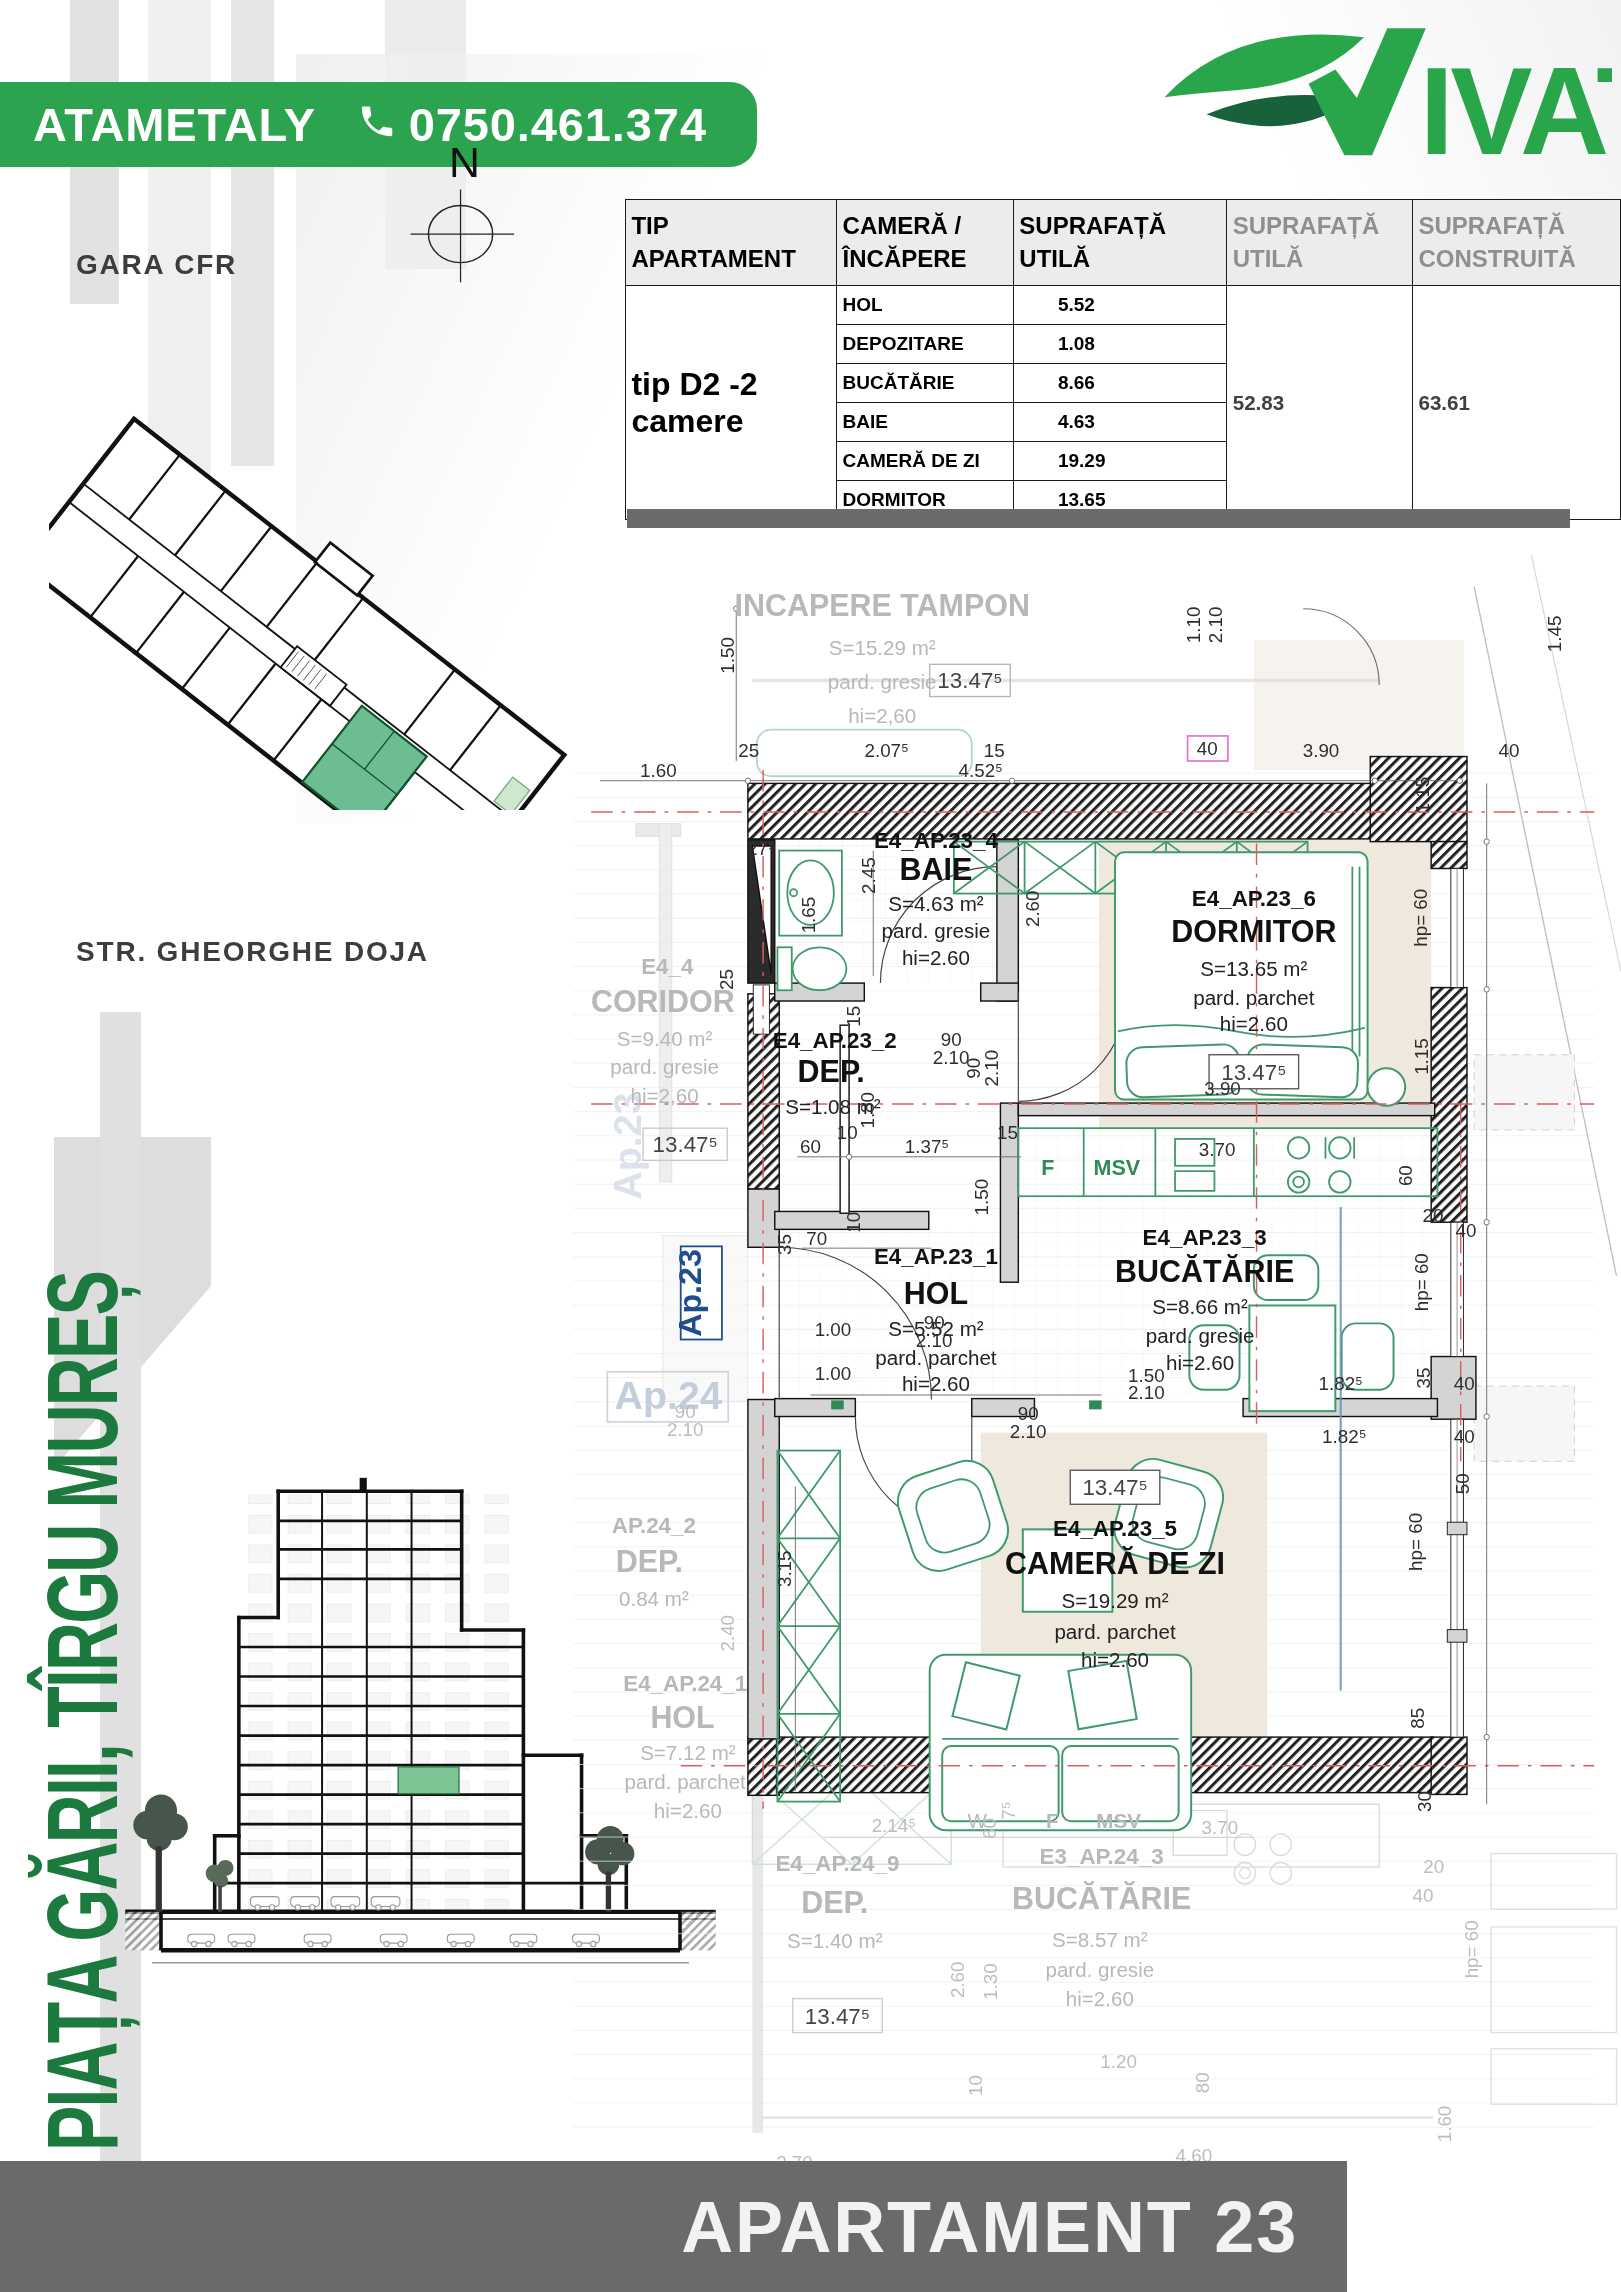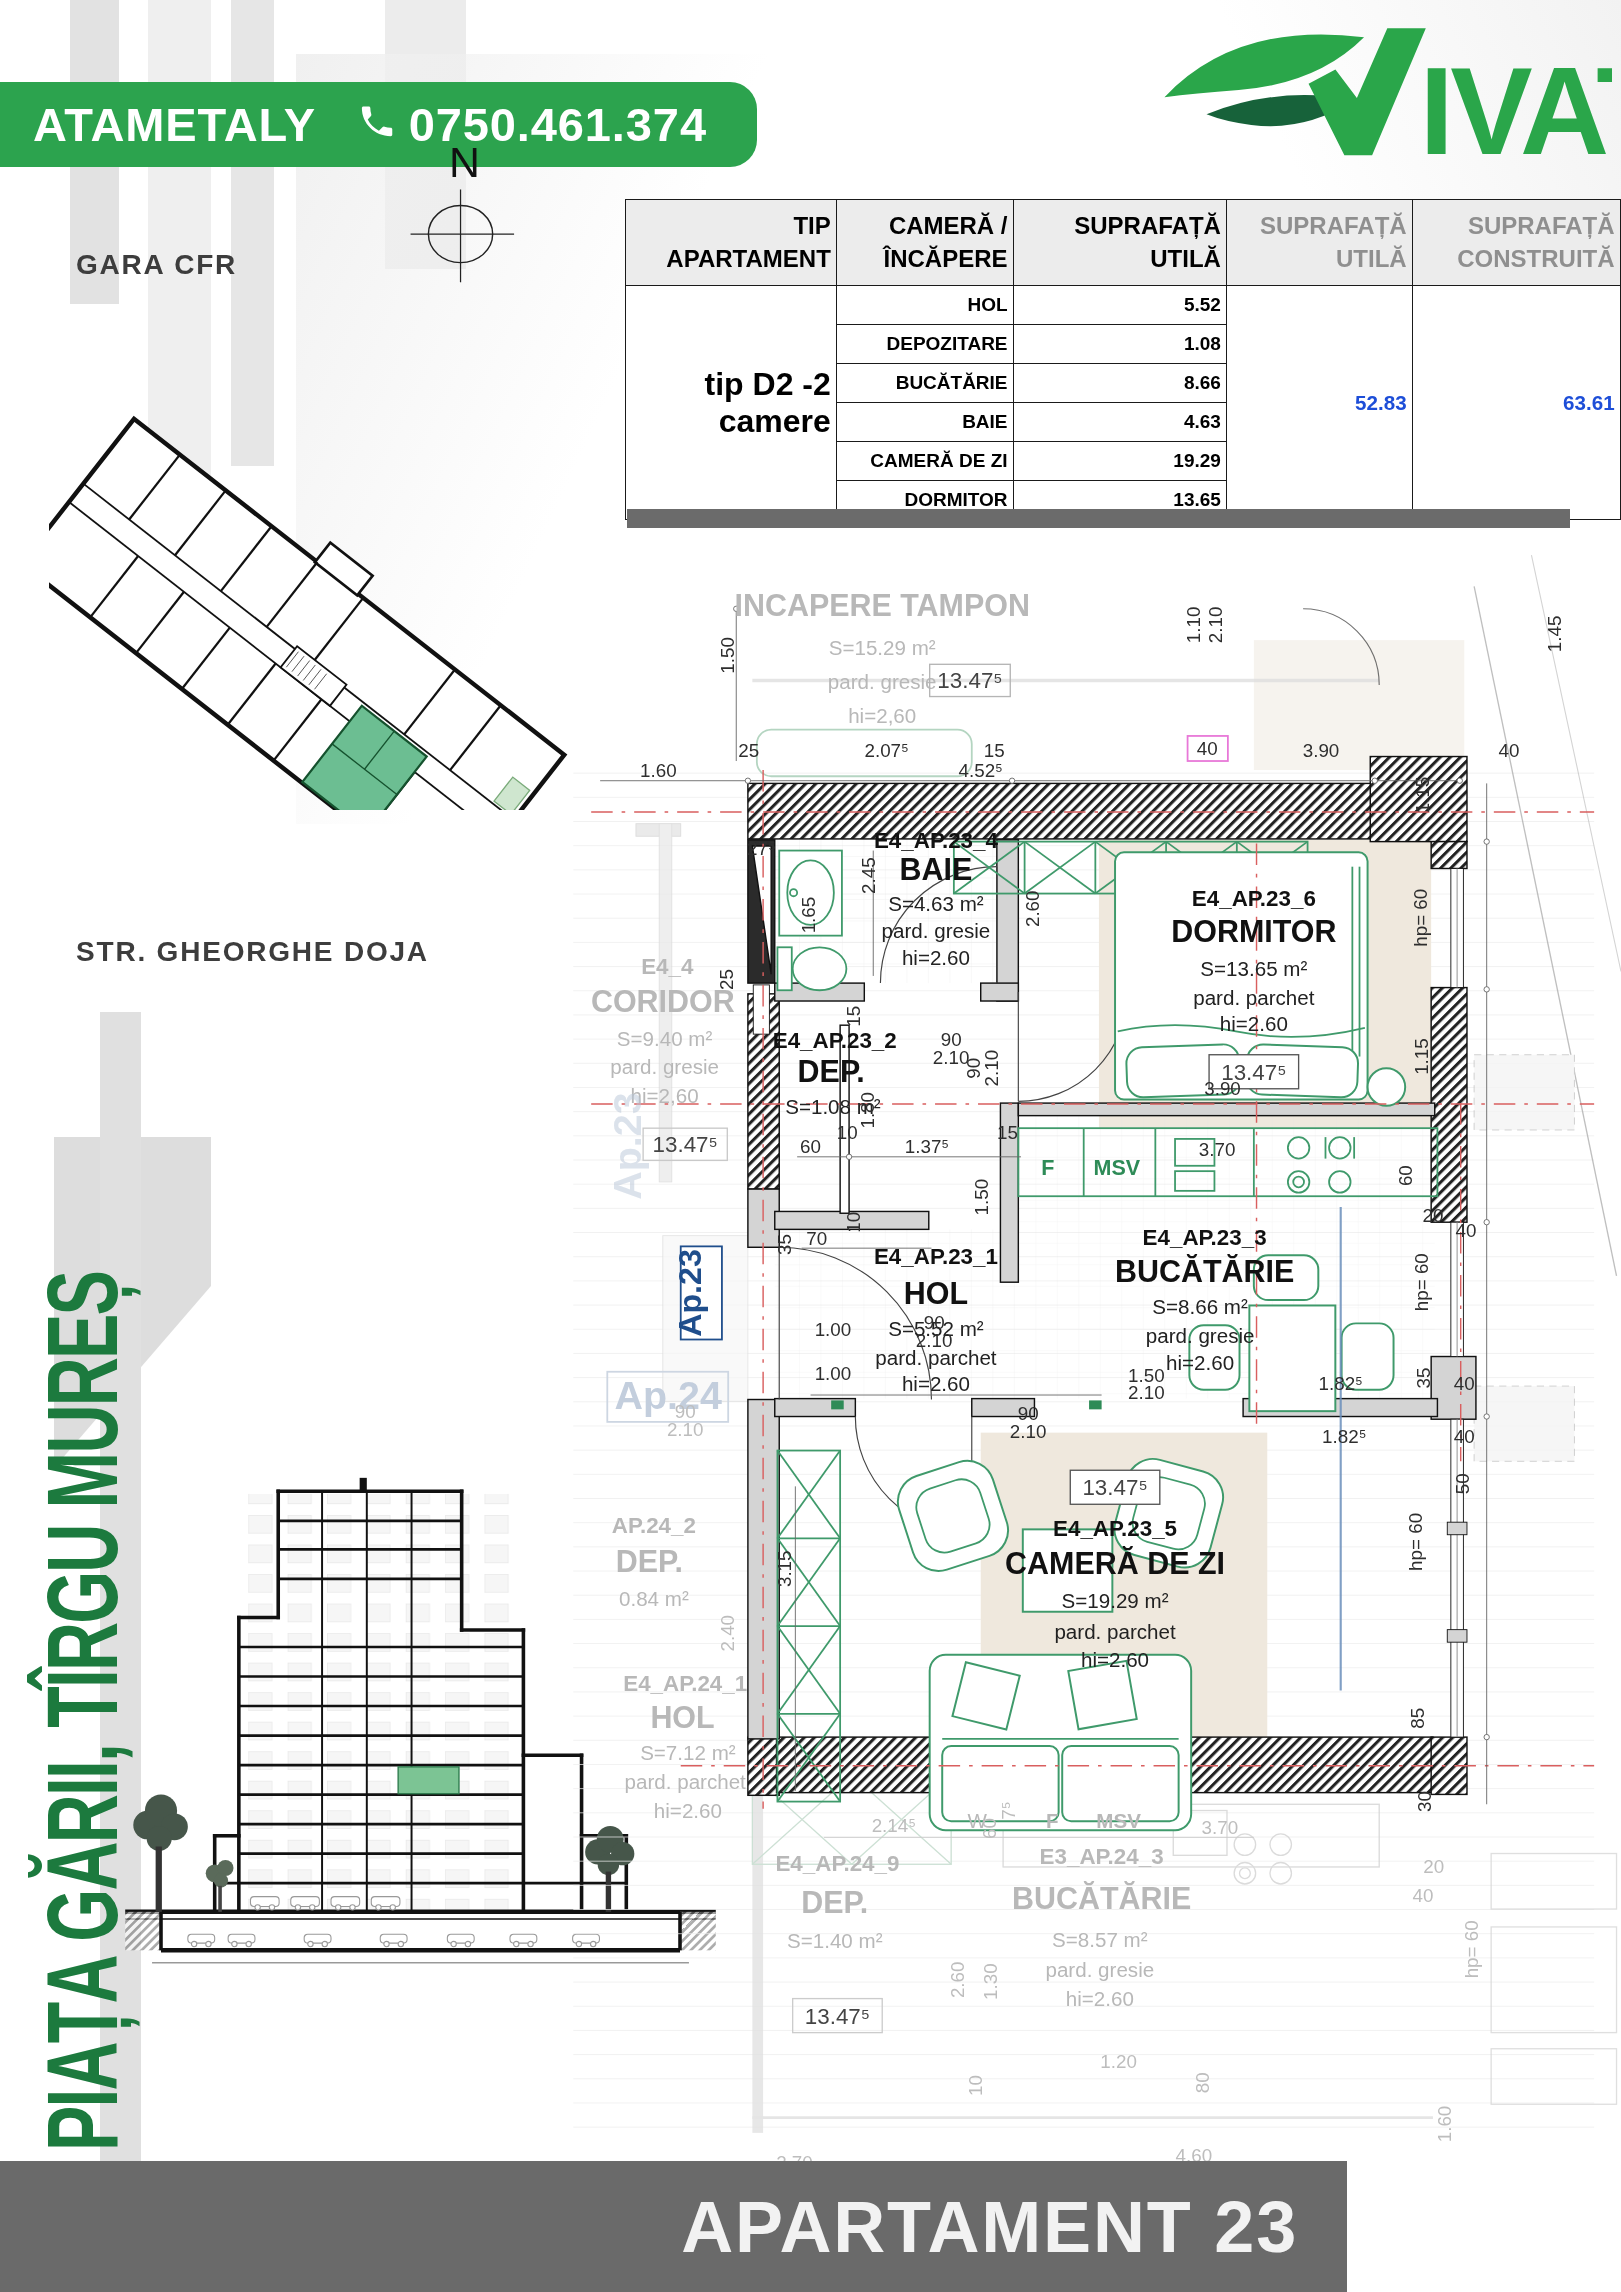--- a/index.html
+++ b/index.html
@@ -8,28 +8,28 @@
   .abs{position:absolute;}
   
   .ph{position:absolute;pointer-events:none;}
   
   #banner{position:absolute;left:0;top:82px;width:757px;height:85px;background:#2ca34e;
           border-radius:0 27px 27px 0;display:flex;align-items:center;padding-left:33px;
           box-sizing:border-box;color:#fff;font-weight:bold;font-size:47px;letter-spacing:0.9px;}
   #banner .ph-ic{margin:0 12.5px 0 41px;}
   
   #aptable{position:absolute;left:625px;top:199px;border-collapse:collapse;background:#fff;}
-  #aptable th,#aptable td{border:1.8px solid #1a1a1a;text-align:right;vertical-align:middle;padding:0 5.4px;}
+  #aptable th,#aptable td{border:1.8px solid #1a1a1a;text-align:left;vertical-align:middle;padding:0 5.4px;}
   #aptable th{background:#ececec;font-size:24px;font-weight:bold;height:85px;line-height:1.35;}
   #aptable th.gr{color:#8f8f8f;}
   #aptable td{font-size:19px;font-weight:bold;height:38px;}
   #aptable td.typ{font-size:32px;width:202px;margin-top:21px;}
   #aptable td.rm{width:168px;}
   #aptable td.ar{width:167px;padding-left:44px;}
-  #aptable td.tot{color:#1d4ed8;font-size:20.6px;width:176px;border-top:1.8px solid #1a1a1a;}
+  #aptable td.tot{color:#404040;font-size:20.6px;width:176px;border-top:1.8px solid #1a1a1a;}
   #aptable td.tot2{width:199px;}
   #tbl-shadow{position:absolute;left:627px;top:509px;width:943px;height:19px;background:#6b6b6b;}
   
   .maplab{position:absolute;color:#3d3d3d;font-weight:bold;font-size:28px;letter-spacing:1.8px;margin-top:36px;}
   #plaza{position:absolute;left:25px;top:2151px;width:1003px;transform:rotate(-90deg);
          transform-origin:0 0;white-space:nowrap;}
   #plaza span{display:inline-block;transform:scaleX(.68);transform-origin:0 100%;
          color:#1c7a3e;font-weight:bold;font-size:100px;letter-spacing:-2.7px;}
   
   #footer{position:absolute;left:0;top:2161px;width:1347px;height:132px;background:#6a6a6a;

